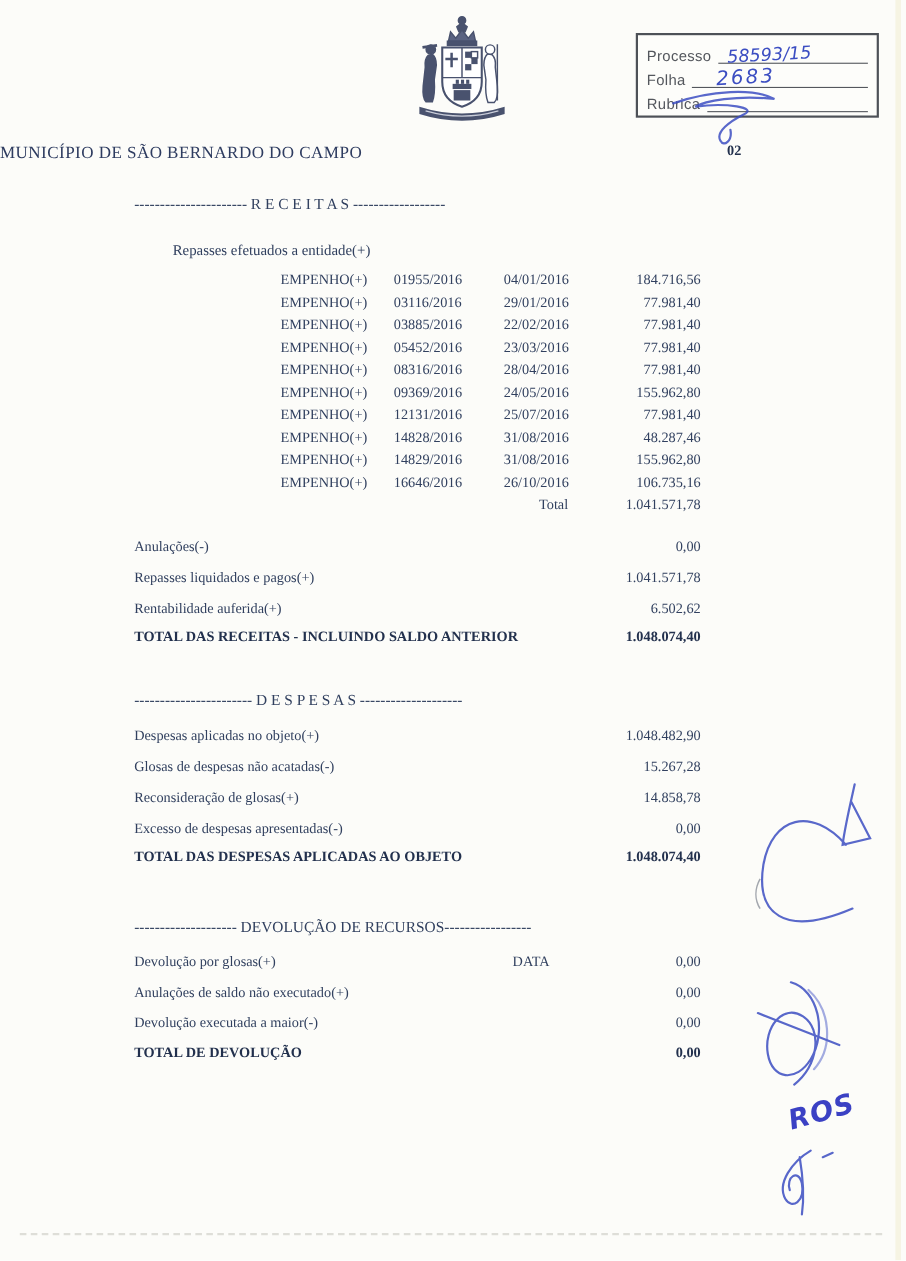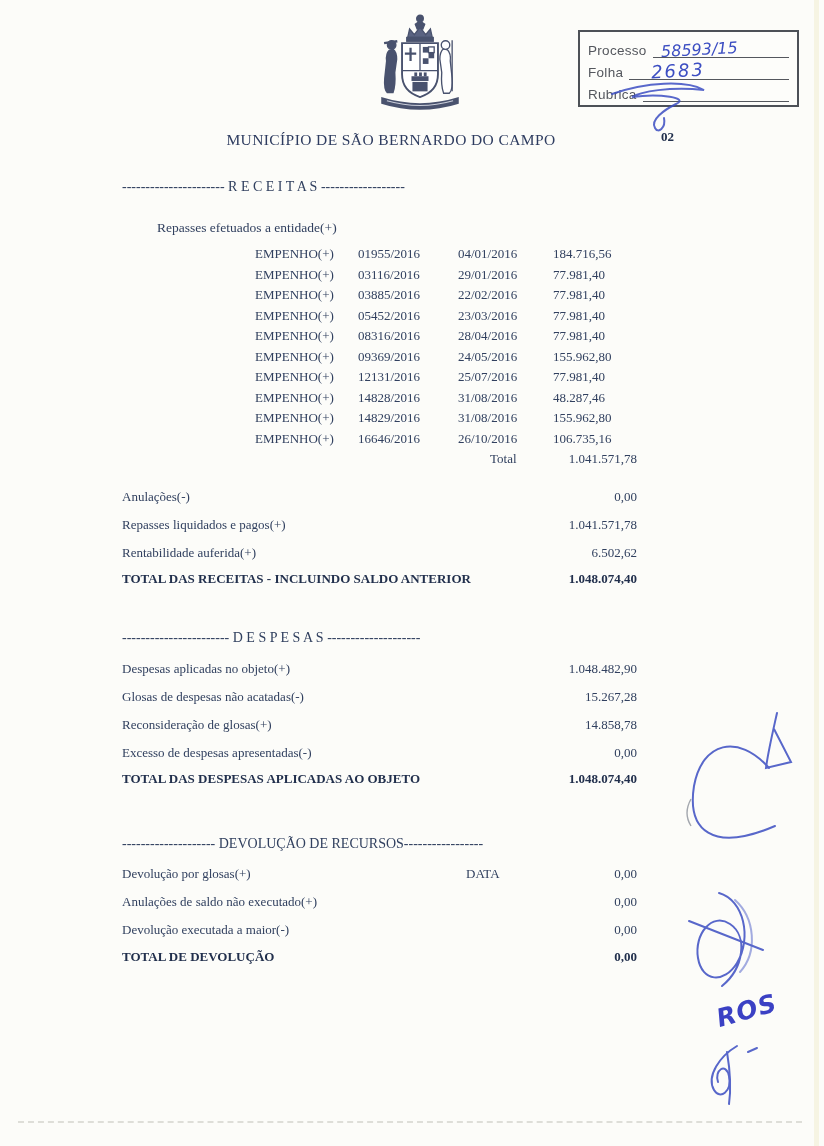--- a/index.html
+++ b/index.html
@@ -26,30 +26,30 @@
   .stamp-label { font-size:13.5px; letter-spacing:.3px; white-space:nowrap; padding-right:6px; }
   .stamp-line { flex:1; border-bottom:1.5px solid #54575d; height:18px; position:relative; }
   .stamp-value {
     position:absolute; left:8px; bottom:-2px;
     font-family:"DejaVu Sans", sans-serif; font-style:italic;
     color:#3c4ec2; font-size:16px; transform:rotate(-3deg); white-space:nowrap;
   }
   .stamp-value.folha { font-size:18px; left:22px; letter-spacing:2px; }
   
   .doc-title {
-    position:absolute; left:0; top:131px; width:782px; text-align:center;
+    position:absolute; left:0; top:131px; width:782px; 
     font-size:15.5px; letter-spacing:.4px; color:#2e3c60;
   }
   .page-num { position:absolute; left:661px; top:129px; font-size:13px; font-weight:bold; color:#22304d; }
   
   .sec-header { position:absolute; left:122px; font-size:14px; color:#31405f; white-space:pre; }
   .intro-line { position:absolute; left:122px; font-size:13.5px;margin-left:35px; }
   .emp-table { position:absolute; left:255px; top:246px; width:382px; }
   .emp-row { display:grid; grid-template-columns:103px 100px 95px 84px; height:20.5px; font-size:13px; }
-  .emp-row .c4 { }
+  .emp-row .c4 { text-align:right; }
   .total-row-label { position:absolute; left:490px; top:451px; font-size:13px; }
   .total-row-value { position:absolute; left:122px; top:451px; width:515px; text-align:right; font-size:13px; }
   .sumline {
     position:absolute; left:122px; width:515px;
     display:flex; justify-content:space-between; font-size:13px;
   }
   .sumline.bold { font-weight:bold; color:#22304d;justify-content:space-between; }
   .data-col { position:absolute; left:344px; }
   
   .pen-overlay { position:absolute; left:0; top:0; width:824px; height:1146px; pointer-events:none; }

